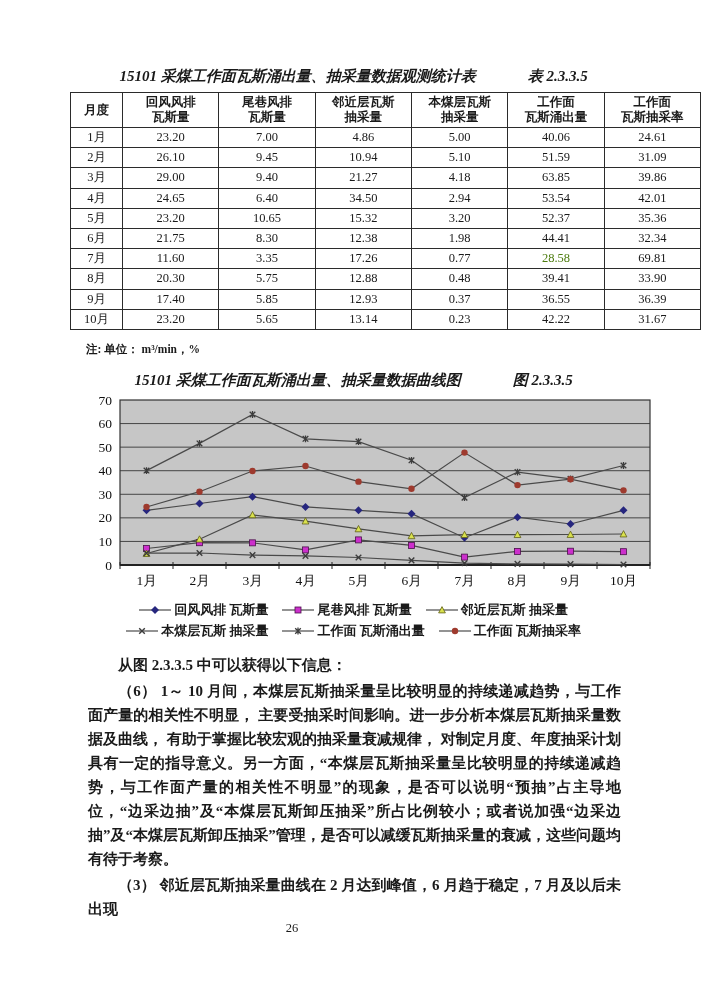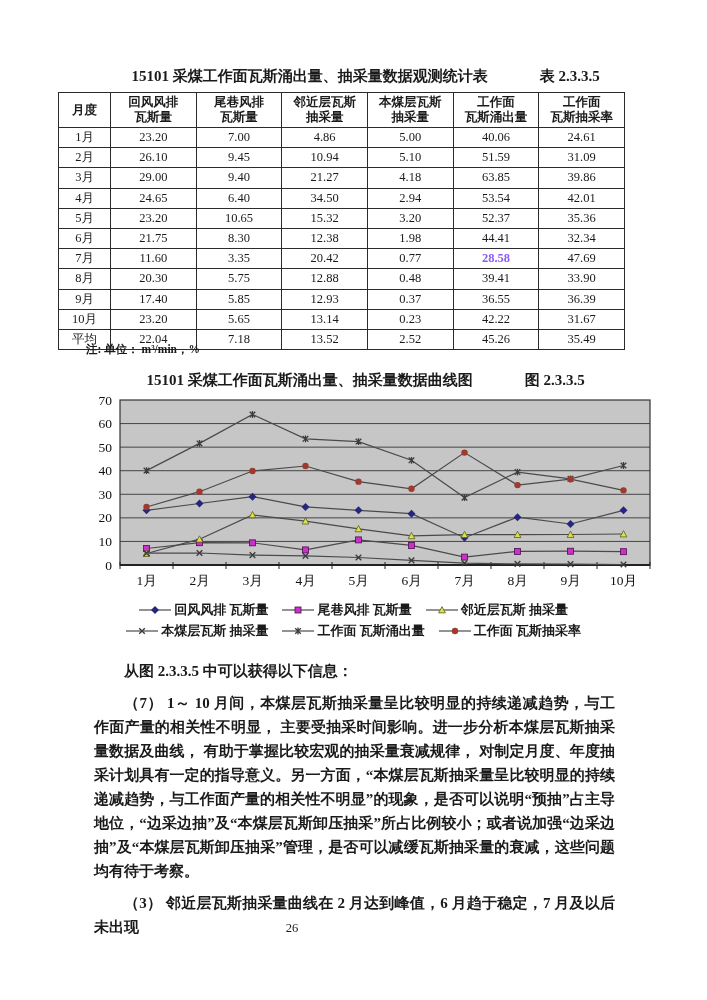--- a/index.html
+++ b/index.html
@@ -1,48 +1,48 @@
 <!DOCTYPE html>
 <html><head>
 <meta charset="utf-8">
 <style>
   html,body{margin:0;padding:0;background:#ffffff;}
   .page{
     position:relative;width:707px;height:1000px;margin:0 auto;background:#ffffff;
     font-family:"Liberation Serif","DejaVu Serif",serif;color:#1a1a1a;overflow:hidden;
   }
   .title-row{
-    position:absolute;left:82px;width:567px;text-align:center;
-    font-size:15px;font-weight:bold;white-space:nowrap;
+    position:absolute;left:70px;width:567px;text-align:center;
+    font-size:15px;font-weight:bold;white-space:nowrap;font-style:italic;
   }
   .title-label{margin-left:52px;}
   #tbl-title{top:67px;}
   #chart-title{top:371px;}
   table{
-    position:absolute;top:92px;left:58px;width:567px;
+    position:absolute;top:92px;left:70px;width:631px;
     border-collapse:collapse;table-layout:fixed;
   }
   th,td{
     border:1px solid #2b2b2b;text-align:center;vertical-align:middle;
     font-size:12.5px;padding:0;
   }
   th{height:34px;font-weight:bold;white-space:pre-line;line-height:15px;}
   td{height:19.2px;}
   col.c-month{width:52px;}
   .note{position:absolute;top:342px;left:86px;font-size:11.5px;font-weight:bold;}
   #chart-holder{position:absolute;top:392px;left:54px;}
   #legend{position:absolute;top:599px;left:0;width:707px;font-size:13px;font-weight:bold;}
   .legend-row{display:flex;justify-content:center;gap:14px;line-height:21px;}
   .legend-item{display:inline-flex;align-items:center;gap:3px;white-space:nowrap;}
   .legend-item svg{flex:0 0 auto;}
   .bodytext{
     position:absolute;top:651px;left:86px;width:537px;
     font-size:15px;font-weight:bold;line-height:24px;text-align:justify;
   }
-  .bodytext p{margin:8px;text-indent:2em;font-family:Liberation Serif, serif;}
+  .bodytext p{margin:2px;text-indent:2em;font-family:Liberation Serif, serif;}
   .pageno{position:absolute;top:921px;left:0;width:584px;text-align:center;font-size:12.5px;}
 </style>
 </head>
 <body>
 
 <div class="page">
 
   <div class="title-row" id="tbl-title">
     <span>15101 采煤工作面瓦斯涌出量、抽采量数据观测统计表</span><span class="title-label">表 2.3.3.5</span>
   </div>
@@ -126,24 +126,24 @@
           <td>8.30</td>
           <td>12.38</td>
           <td>1.98</td>
           <td>44.41</td>
           <td>32.34</td>
         </tr>
         <tr>
           <td>7月</td>
           <td>11.60</td>
           <td>3.35</td>
-          <td>20.42</td>
+          <td>17.26</td>
           <td>0.77</td>
-          <td style="color: #8b5cf6; font-weight: bold;">28.58</td>
-          <td>47.69</td>
+          <td style="color: #4d7c0f;">28.58</td>
+          <td>69.81</td>
         </tr>
         <tr>
           <td>8月</td>
           <td>20.30</td>
           <td>5.75</td>
           <td>12.88</td>
           <td>0.48</td>
           <td>39.41</td>
           <td>33.90</td>
         </tr>
@@ -157,29 +157,20 @@
           <td>36.39</td>
         </tr>
         <tr>
           <td>10月</td>
           <td>23.20</td>
           <td>5.65</td>
           <td>13.14</td>
           <td>0.23</td>
           <td>42.22</td>
           <td>31.67</td>
-        </tr>
-        <tr>
-          <td>平均</td>
-          <td>22.04</td>
-          <td>7.18</td>
-          <td>13.52</td>
-          <td>2.52</td>
-          <td>45.26</td>
-          <td>35.49</td>
         </tr>
       </tbody>
     </table>
 
   <div class="note">注: 单位：  m³/min，%</div>
 
   <div class="title-row" id="chart-title">
     <span>15101 采煤工作面瓦斯涌出量、抽采量数据曲线图</span><span class="title-label">图 2.3.3.5</span>
   </div>
 
@@ -334,19 +325,19 @@
             <line x1="0" y1="6" x2="32" y2="6" stroke="#4a4a4a" stroke-width="1.2"></line>
             <circle cx="16" cy="6" r="3.1999999999999997" fill="#9e3a2e"></circle>
           </svg>
           <span>工作面 瓦斯抽采率</span>
         </span>
       </div>
     </div>
 
   <div class="bodytext">
     <p>从图 2.3.3.5 中可以获得以下信息：</p>
-    <p>（7） 1～ 10 月间，本煤层瓦斯抽采量呈比较明显的持续递减趋势，与工作面产量的相关性不明显， 主要受抽采时间影响。进一步分析本煤层瓦斯抽采量数据及曲线， 有助于掌握比较宏观的抽采量衰减规律， 对制定月度、年度抽采计划具有一定的指导意义。另一方面，“本煤层瓦斯抽采量呈比较明显的持续递减趋势，与工作面产量的相关性不明显”的现象，是否可以说明“预抽”占主导地位，“边采边抽”及“本煤层瓦斯卸压抽采”所占比例较小；或者说加强“边采边抽”及“本煤层瓦斯卸压抽采”管理，是否可以减缓瓦斯抽采量的衰减，这些问题均有待于考察。</p>
+    <p>（6） 1～ 10 月间，本煤层瓦斯抽采量呈比较明显的持续递减趋势，与工作面产量的相关性不明显， 主要受抽采时间影响。进一步分析本煤层瓦斯抽采量数据及曲线， 有助于掌握比较宏观的抽采量衰减规律， 对制定月度、年度抽采计划具有一定的指导意义。另一方面，“本煤层瓦斯抽采量呈比较明显的持续递减趋势，与工作面产量的相关性不明显”的现象，是否可以说明“预抽”占主导地位，“边采边抽”及“本煤层瓦斯卸压抽采”所占比例较小；或者说加强“边采边抽”及“本煤层瓦斯卸压抽采”管理，是否可以减缓瓦斯抽采量的衰减，这些问题均有待于考察。</p>
     <p>（3） 邻近层瓦斯抽采量曲线在 2 月达到峰值，6 月趋于稳定，7 月及以后未出现</p>
   </div>
 
   <div class="pageno">26</div>
 
 </div>
 
 </body></html>

